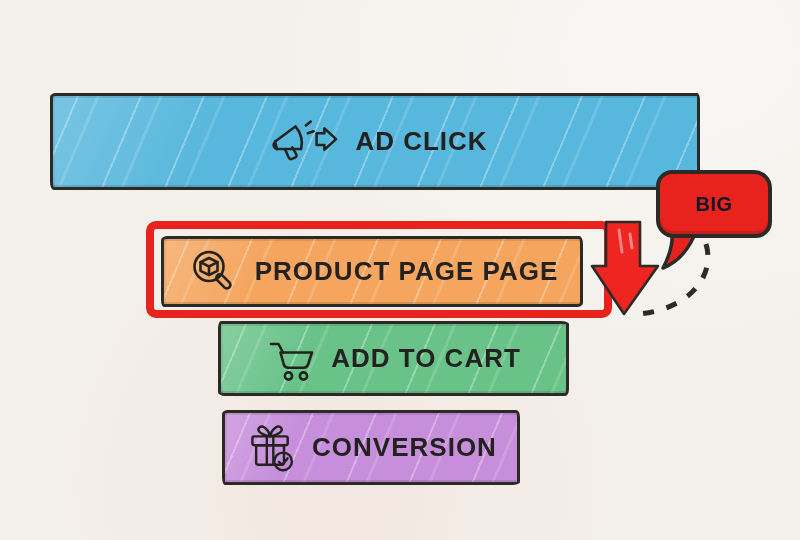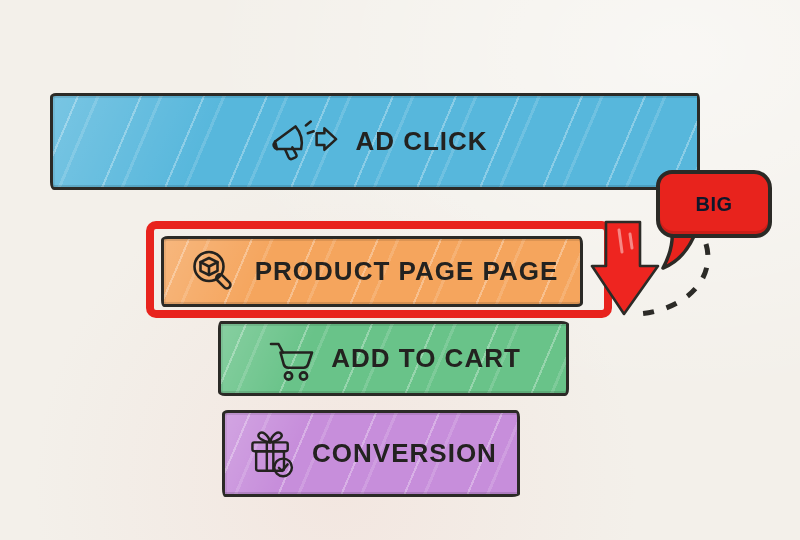--- a/index.html
+++ b/index.html
@@ -23,21 +23,21 @@
       linear-gradient(115deg, rgba(255,255,255,.20) 0%, rgba(255,255,255,0) 26%),
       repeating-linear-gradient(113deg,
         rgba(255,255,255,0) 0 22px, rgba(255,255,255,.30) 22px 24px,
         rgba(255,255,255,0) 24px 40px, rgba(255,255,255,.14) 40px 43px,
         rgba(255,255,255,0) 43px 58px);
   }
   .bar-1{left:50px;top:54px;width:650px;height:97px;border-radius:6px 3px 8px 4px / 4px 7px 3px 8px;margin-top:39px;}
   .bar-2{left:98px;top:143px;width:546px;height:74px;border-radius:4px 7px 3px 8px / 7px 4px 8px 3px;}
   .bar-3{left:161px;top:236px;width:422px;height:71px;border-radius:7px 4px 6px 3px / 4px 8px 4px 7px;}
   .bar-4{left:197px;top:321px;width:351px;height:75px;border-radius:3px 8px 4px 7px / 8px 3px 7px 4px;margin-left:21px;}
-  .bar-5{left:222px;top:410px;width:298px;height:87px;border-radius:6px 4px 8px 3px / 4px 7px 3px 8px;}
+  .bar-5{left:222px;top:410px;width:298px;height:75px;border-radius:6px 4px 8px 3px / 4px 7px 3px 8px;}
   .bar .label{
     font-size:26px;font-weight:700;letter-spacing:1px;
     color:#232220;white-space:nowrap;
   }
   .bar .icon{display:flex;align-items:center;justify-content:center;}
   .icon svg{display:block;}
   .sk{stroke:#23221f;stroke-width:2.6;fill:none;stroke-linecap:round;stroke-linejoin:round;}
   .skf{fill:#23221f;stroke:none;}
 
   .highlight-box{

